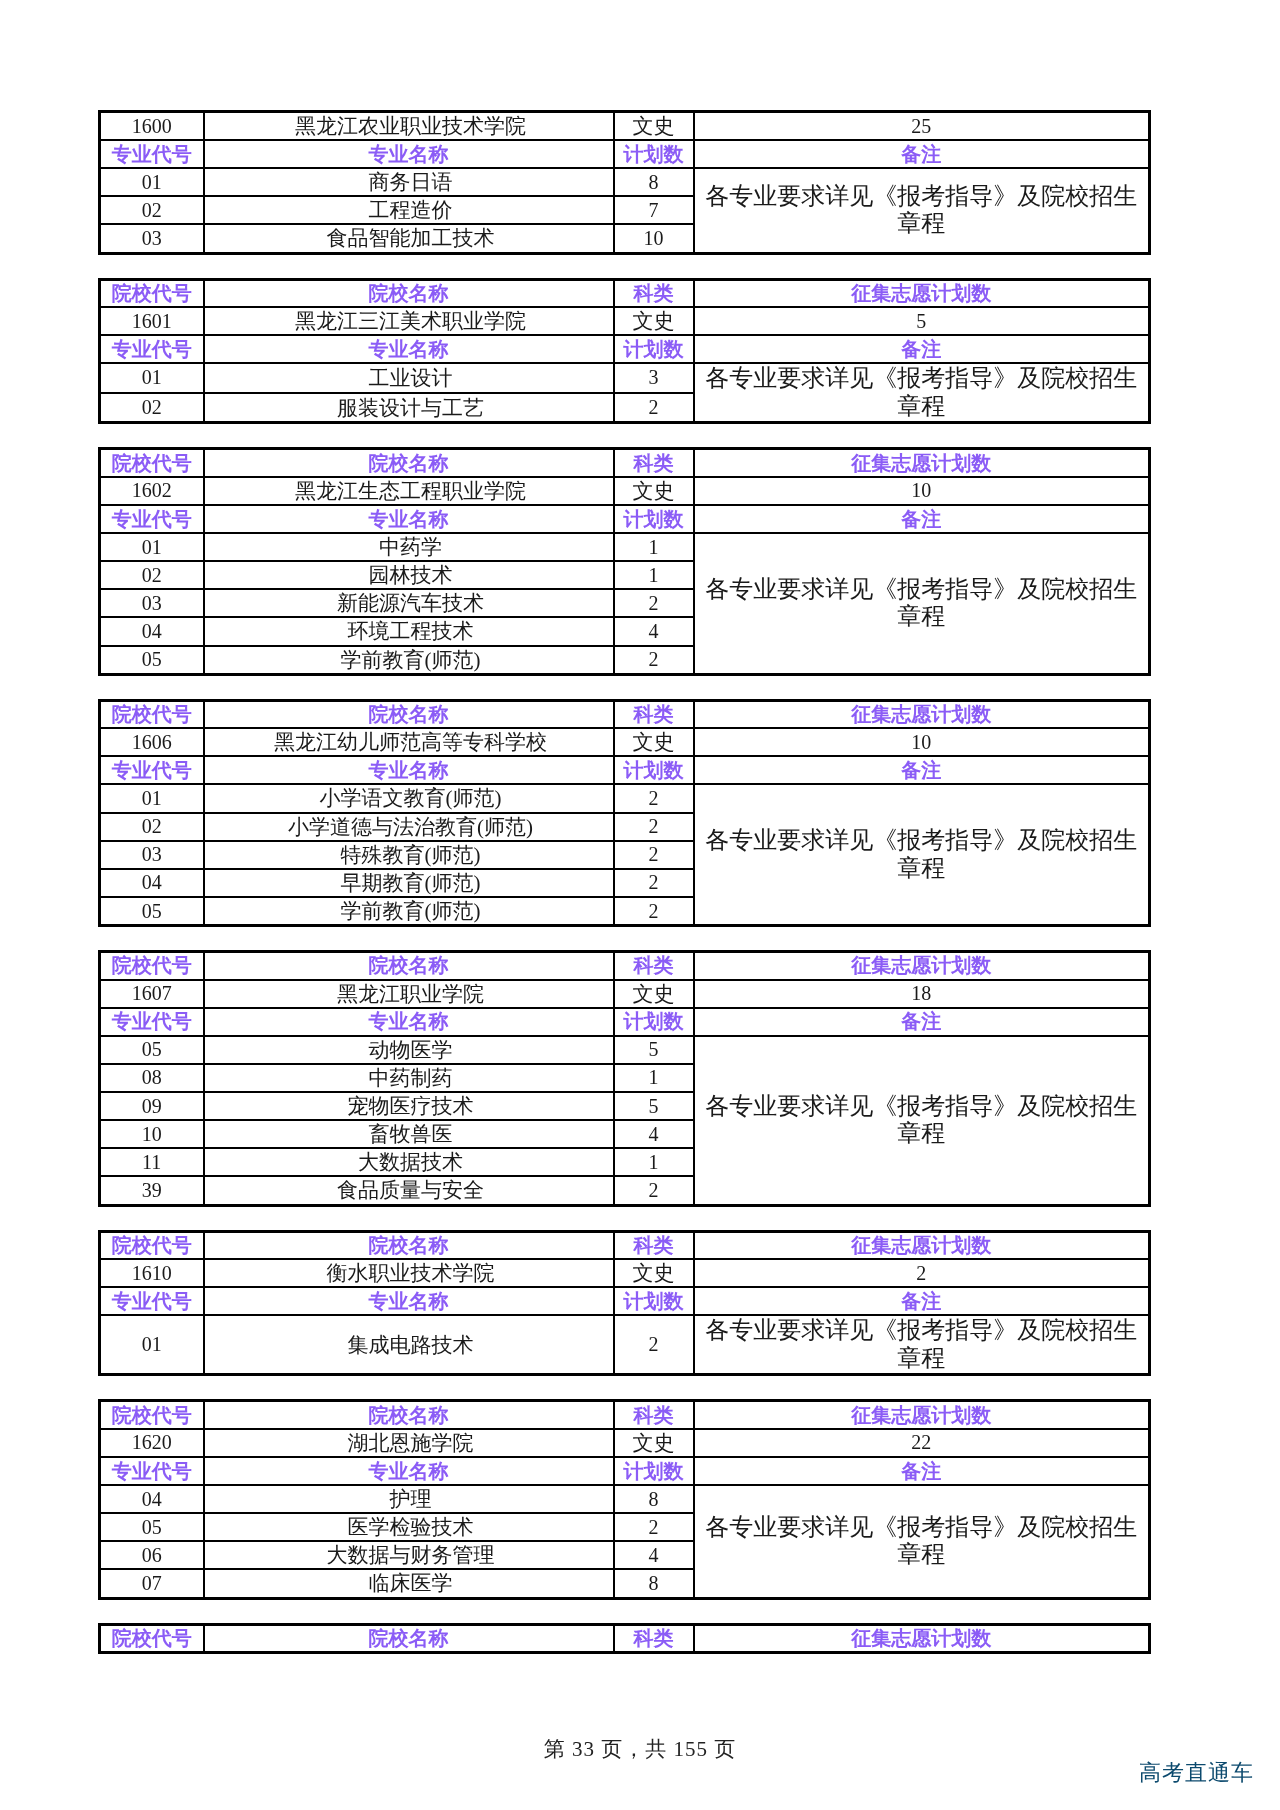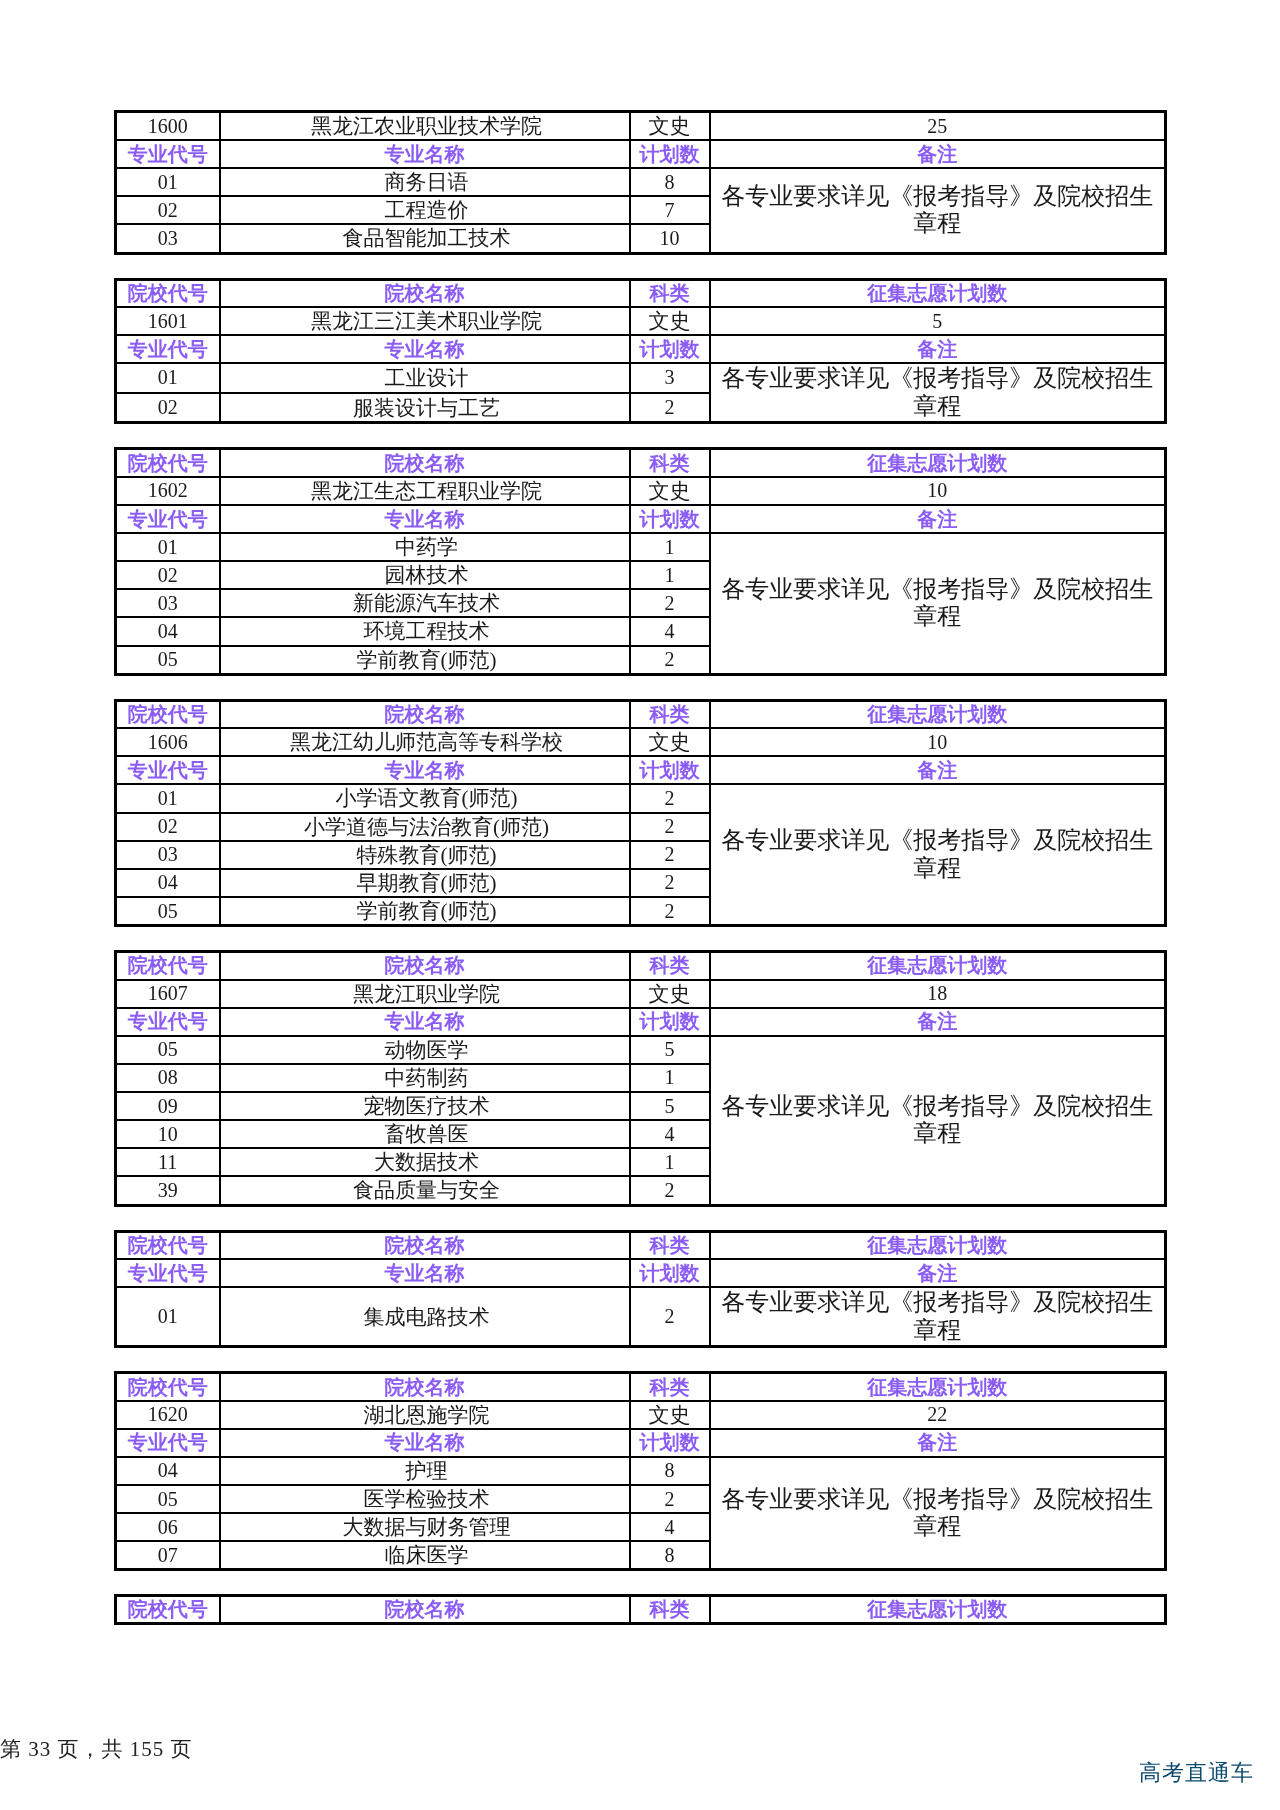--- a/index.html
+++ b/index.html
@@ -2,21 +2,21 @@
 <html><head>
 <meta charset="utf-8">
 <style>
   * { margin:0; padding:0; box-sizing:border-box; }
   html,body { background:#ffffff; }
   body {
     width:1280px; height:1810px; position:relative;
     font-family:"Liberation Serif","DejaVu Serif",serif;
     color:#1a1a1a;
   }
-  #tables { position:absolute; left:114px; top:110px; width:1050px; }
+  #tables { position:absolute; left:98px; top:110px; width:1050px; }
   table.plan-table {
     border-collapse:collapse; width:100%; table-layout:fixed;
     margin-bottom:23px; border:3px solid #000;
   }
   .plan-table td {
     border:2px solid #000; height:28px; font-size:21px;
     text-align:center; vertical-align:middle; padding:1px 5px;
     line-height:1.15; overflow:hidden; white-space:nowrap;
   }
   .plan-table col.c1 { width:104px; }
@@ -25,21 +25,21 @@
   .plan-table col.c4 { width:456px; }
   .plan-table td.hdr {
     font-family:"Liberation Sans","DejaVu Sans",sans-serif;
     font-weight:bold; font-size:20px; color:#8b5cf6;
   }
   .plan-table td.left { text-align:center; padding-left:9px; }
   .plan-table td.num { font-size:20px; }
   .plan-table td.remark { font-size:24px; white-space:normal; }
   .footer {
     position:absolute; top:1735px; left:0; width:100%;
-    text-align:left; font-size:21px; color:#222; letter-spacing:1px;
+    text-align:center; font-size:21px; color:#222; letter-spacing:1px;
   }
   .watermark {
     position:absolute; top:1758px; right:26px;
     font-family:Liberation Serif, serif;
     font-size:22px; color:#0c4a6e; letter-spacing:1px;
   }
 </style>
 </head>
 <body>
 
@@ -297,20 +297,26 @@
           <col class="c4">
         </colgroup>
         <tbody>
           <tr>
             <td class="hdr">院校代号</td>
             <td class="hdr">院校名称</td>
             <td class="hdr">科类</td>
             <td class="hdr">征集志愿计划数</td>
           </tr>
           <tr>
+            <td class="num">1610</td>
+            <td class="left">衡水职业技术学院</td>
+            <td>文史</td>
+            <td class="num">2</td>
+          </tr>
+          <tr>
             <td class="hdr">专业代号</td>
             <td class="hdr">专业名称</td>
             <td class="hdr">计划数</td>
             <td class="hdr">备注</td>
           </tr>
           <tr>
             <td class="num">01</td>
             <td class="left">集成电路技术</td>
             <td class="num">2</td>
             <td class="remark" rowspan="1">各专业要求详见《报考指导》及院校招生章程</td>

